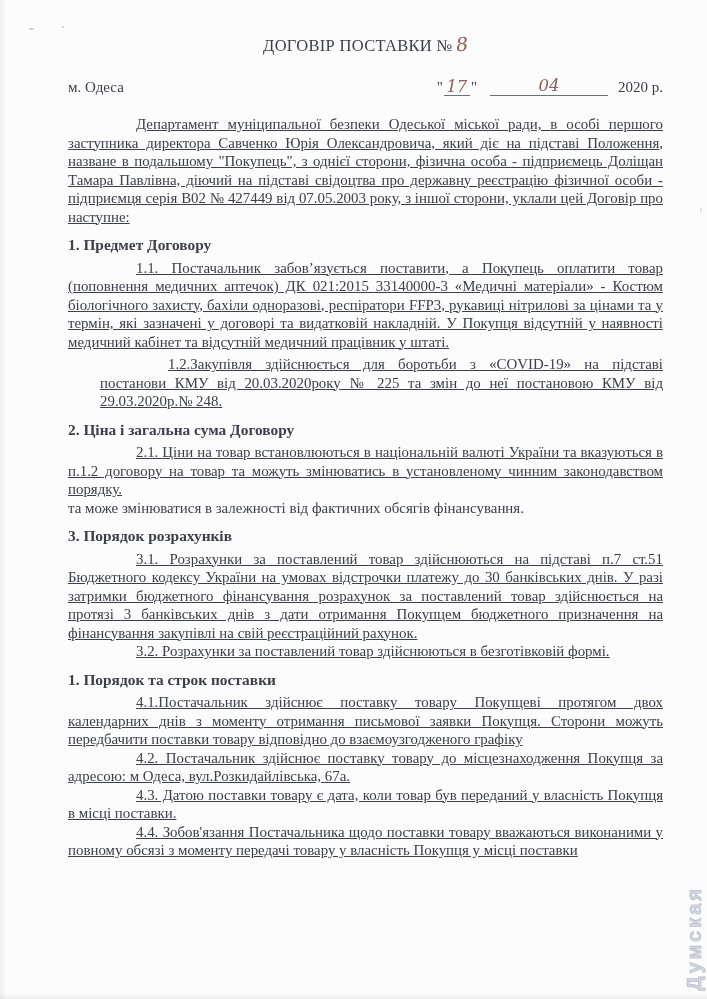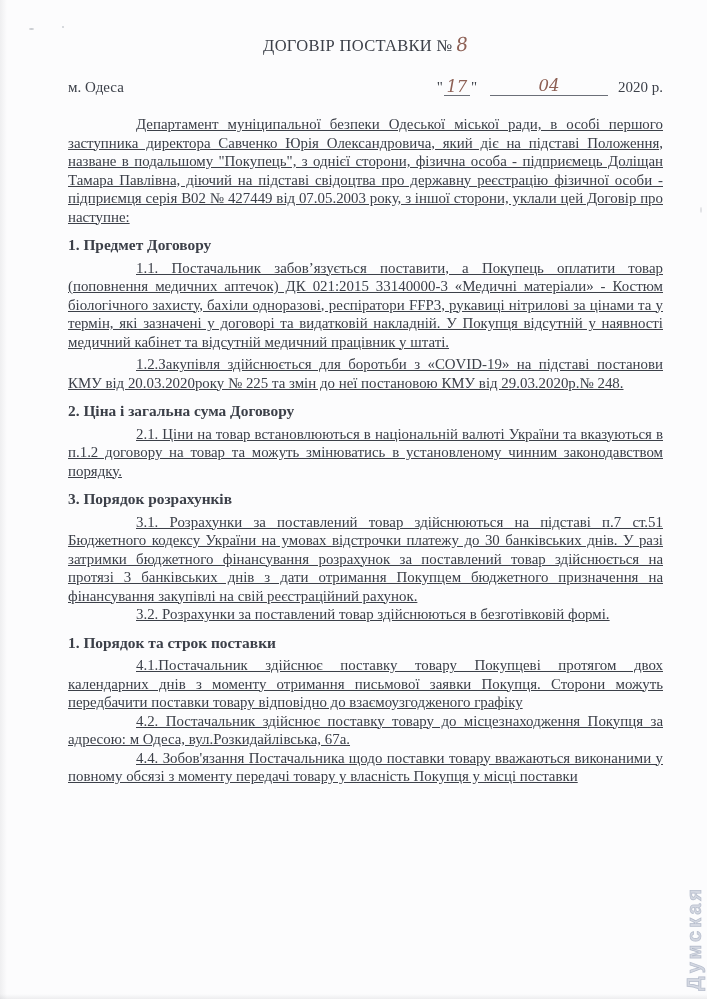--- a/index.html
+++ b/index.html
@@ -82,21 +82,21 @@
   .year { white-space: nowrap; }
 
   .body-text {
     margin-top: 19px;
     font-size: 14.9px;
     line-height: 18.5px;
     text-align: justify;
   }
   .body-text p { margin: 0; }
   .body-text p.indent { text-indent: 68px; text-decoration: underline; }
-  .body-text p.gap { margin-top: 4px; }
+  .body-text p.gap { margin-top: 4px; margin-left: 32px; }
   .section-heading {
     font-weight: 700;
     font-size: 15.4px;
     margin: 10px 0 4px;
   }
   .bold { font-weight: 700; }
 
   .watermark {
     position: absolute;
     right: 1px;
@@ -133,23 +133,25 @@
       </span>
   </div>
 
   <div class="body-text">
       <p class="indent"><span>Департамент муніципальної безпеки Одеської міської ради, в особі першого заступника директора Савченко Юрія Олександровича, який діє на підставі Положення, назване в подальшому "Покупець", з однієї сторони, фізична особа - підприємець Доліщан Тамара Павлівна, діючий на підставі свідоцтва про державну реєстрацію фізичної особи - підприємця серія В02 № 427449 від 07.05.2003 року, з  іншої сторони, уклали цей Договір про наступне:</span></p>
       <div class="section-heading">1. Предмет Договору</div>
       <p class="indent"><span>1.1. Постачальник забов’язується  поставити, а Покупець оплатити товар (поповнення медичних аптечок) ДК 021:2015 33140000-3 «Медичні матеріали» - Костюм біологічного захисту, бахіли одноразові, респіратори FFP3, рукавиці нітрилові за цінами та у термін, які зазначені  у договорі та видатковій накладній. У Покупця відсутній у наявності медичний кабінет та відсутній медичний працівник у штаті.</span></p>
       <p class="indent gap"><span>1.2.Закупівля здійснюється для боротьби з «COVID-19» на підставі постанови КМУ від 20.03.2020року № 225 та змін до неї постановою КМУ від 29.03.2020р.№ 248.</span></p>
       <div class="section-heading">2. Ціна і загальна сума Договору</div>
       <p class="indent"><span>2.1.  Ціни на товар встановлюються в національній валюті України та вказуються в п.1.2 договору на товар та можуть змінюватись в установленому чинним законодавством порядку.</span></p>
+      <p class=""><span>та може змінюватися в залежності від фактичних обсягів фінансування.</span></p>
       <div class="section-heading">3. Порядок розрахунків</div>
       <p class="indent"><span>3.1. Розрахунки за поставлений товар здійснюються на підставі п.7 ст.51 Бюджетного кодексу України на умовах відстрочки платежу до 30 банківських днів. У разі затримки бюджетного фінансування розрахунок за поставлений товар здійснюється на протязі 3 банківських днів з дати отримання Покупцем бюджетного призначення на фінансування закупівлі на свій реєстраційний рахунок.</span></p>
       <p class="indent"><span>3.2. Розрахунки за поставлений товар здійснюються в безготівковій формі.</span></p>
       <div class="section-heading">1. Порядок та строк поставки</div>
       <p class="indent"><span>4.1.Постачальник здійснює поставку товару Покупцеві протягом двох календарних днів з моменту отримання письмової заявки Покупця. Сторони можуть передбачити поставки товару відповідно до взаємоузгодженого графіку</span></p>
       <p class="indent"><span>4.2. Постачальник здійснює поставку товару до місцезнаходження Покупця за адресою:  м Одеса, вул.Розкидайлівська, 67а.</span></p>
+      <p class="indent"><span>4.3. Датою поставки товару є дата, коли товар був переданий у власність Покупця в місці поставки.</span></p>
       <p class="indent"><span>4.4. Зобов'язання Постачальника щодо поставки товару вважаються виконаними у повному обсязі з моменту передачі товару у власність Покупця у місці поставки</span></p>
     </div>
 
   <div class="watermark">Думская</div>
 </div>
 
 </body></html>

